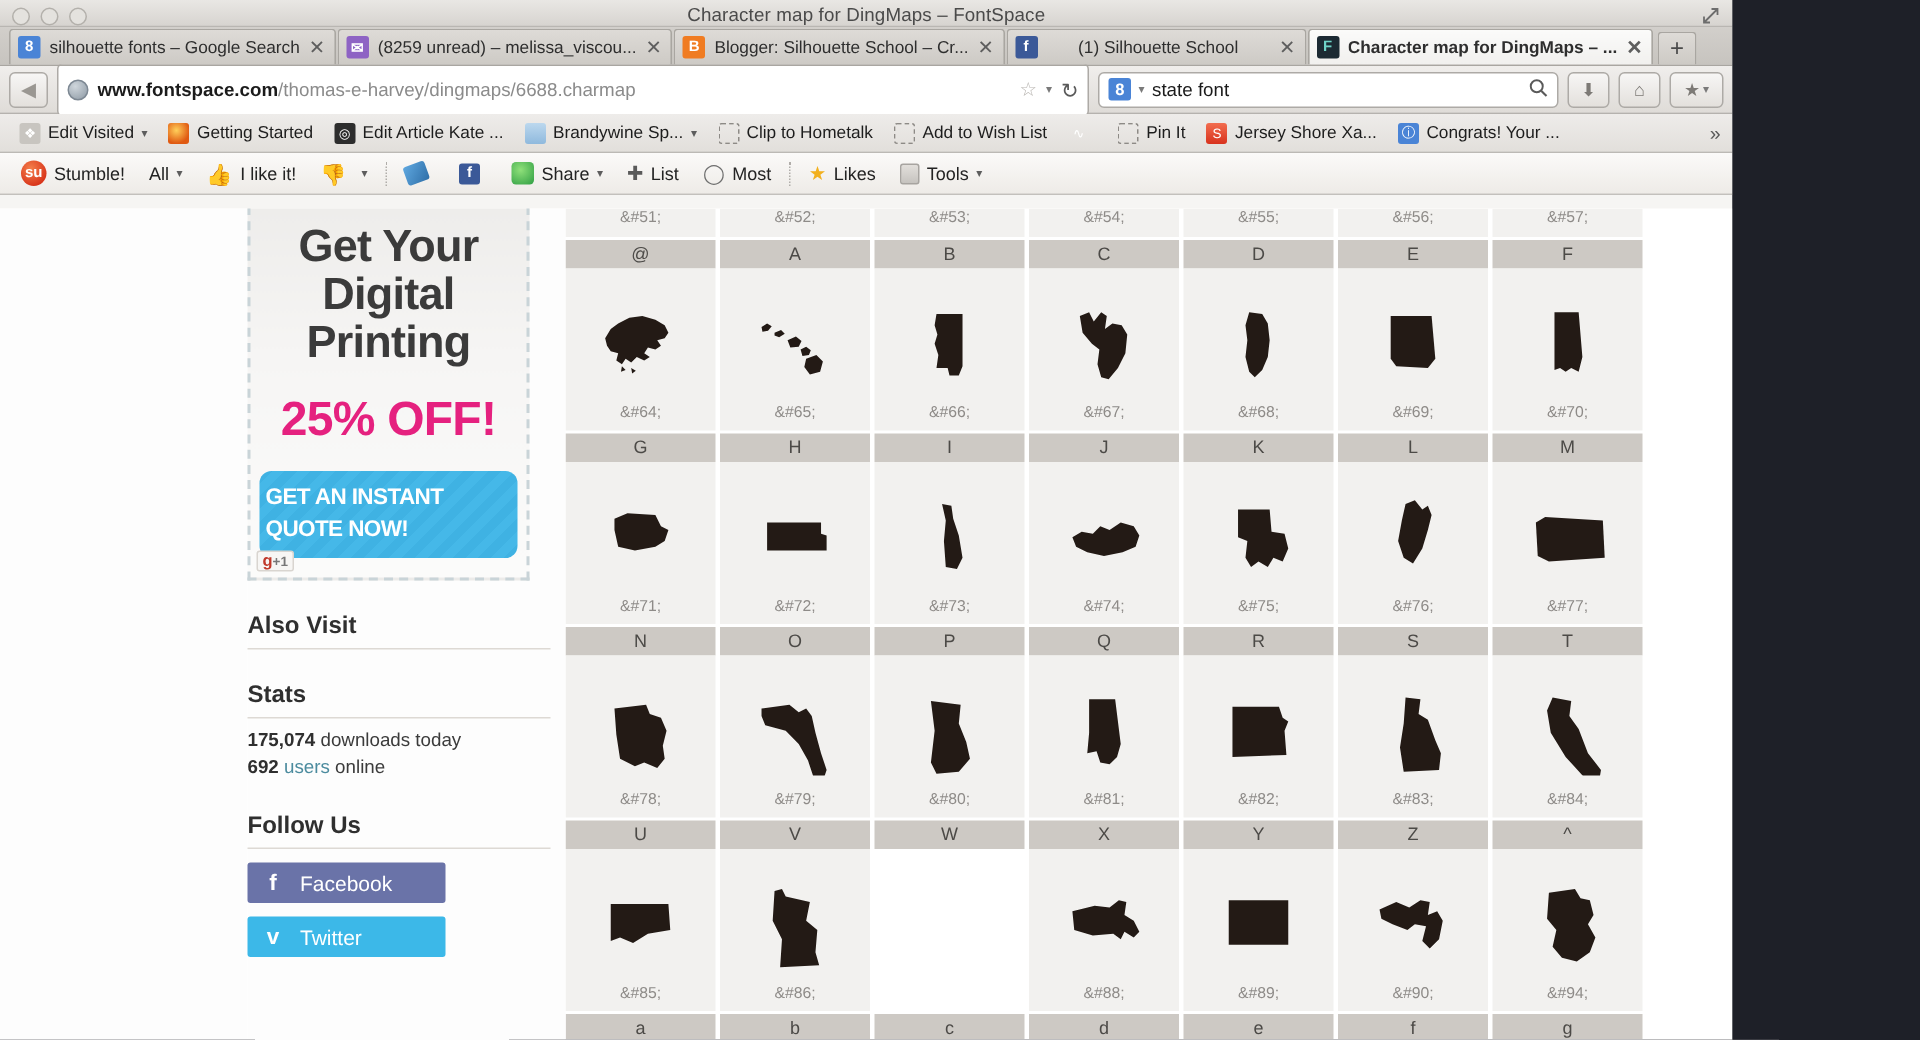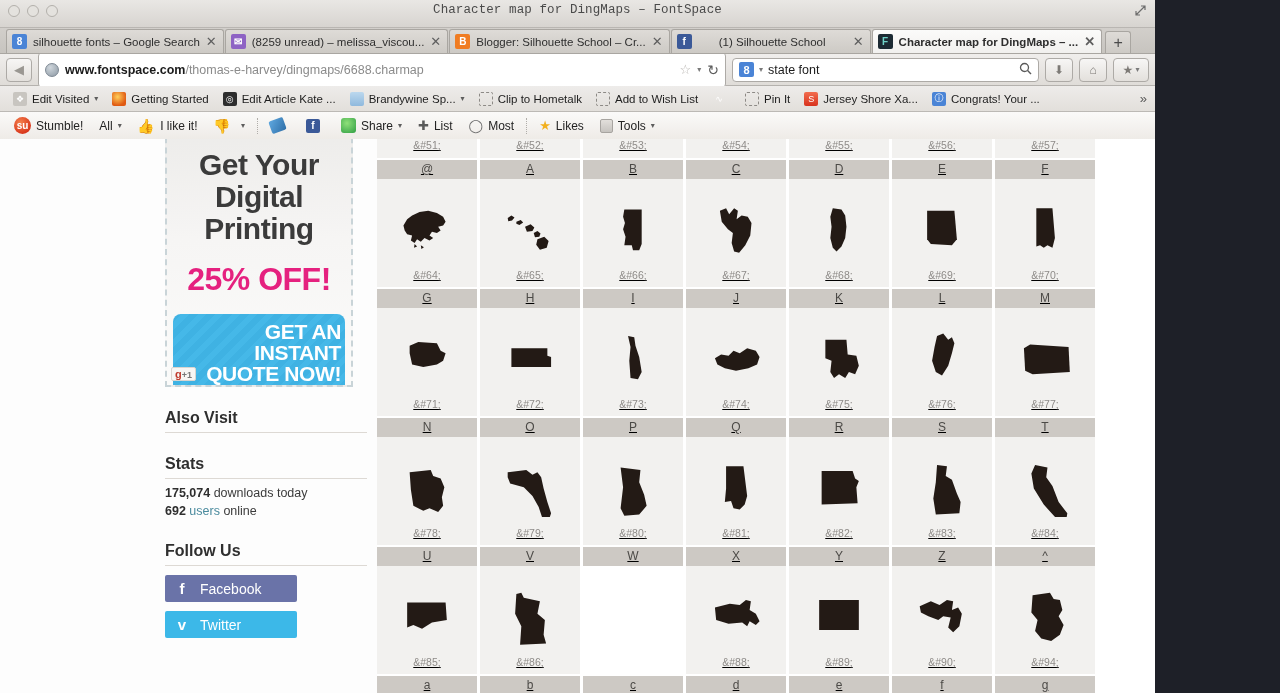--- a/index.html
+++ b/index.html
@@ -12,24 +12,23 @@
   }
   .window {
     position: absolute; left: 0; top: 0;
     width: 1155px; height: 693px;
     background: #f6f5f3;
     overflow: hidden;
   }
   
   .titlebar {
     position: relative;
-    height: 28px;
+    height: 18px;
     background: linear-gradient(to bottom, #e9e7e4 0%, #d7d4d0 100%);
     border-bottom: 1px solid #b9b6b2;
-    font-family: Liberation Mono, monospace;
   }
   .traffic { position: absolute; left: 8px; top: 5px; display: flex; gap: 7px; }
   .traffic span {
     width: 12px; height: 12px; border-radius: 50%;
     background: #e4e2de; border: 1px solid #b3b0ab;
     display: block;
   }
   .win-title {
     position: absolute; left: 0; right: 0; top: 3px;
     text-align: center; font-size: 12.5px; color: #4a4a4a;
@@ -237,22 +236,22 @@
   }
   .ad-off {
     margin-top: 16px; text-align: center;
     font-size: 32px; font-weight: bold; color: #e5217f;
     letter-spacing: -.5px;
   }
   .ad-cta {
     margin-top: 16px;
     background: repeating-linear-gradient(135deg,#3fb2e3 0 6px,#45b8e8 6px 12px);
     border-radius: 8px;
-    color: #fff; text-align: right;
-    font-size: 21px; font-weight: bold; line-height: 21px;
+    color: #fff; text-align: left;
+    font-size: 15px; font-weight: bold; line-height: 21px;
     padding: 7px 4px 9px;
     letter-spacing: -.4px;
   }
   .gplus {
     position: absolute; left: 4px; bottom: 4px;
     border: 1px solid #d9d5d0; background: #f7f6f4;
     font-size: 11px; color: #c0392b; padding: 0 3px; border-radius: 2px;
     font-weight: bold;
   }
   .gplus i { color: #777; font-style: normal; font-size: 9px; }
@@ -271,21 +270,20 @@
     margin-top: 9px;
   }
   .s-fb { background: #6a73a8; }
   .s-tw { background: #3cb8e8; }
   .social .g { font-size: 15px; font-weight: bold; width:16px; text-align:center; }
   
   .charmap {
     flex: 1 1 auto;
     padding-right: 9px;
     overflow: hidden;
-    text-decoration: underline;
   }
   .cm-row { display: flex; gap: 3px; margin-bottom: 2px; }
   .cm-cell { width: 100px; flex: 0 0 100px; }
   .cm-head {
     background: #cdc9c4; color: #4c4a47;
     font-size: 12px; text-align: center;
     height: 19px; line-height: 19px;
   }
   .cm-body {
     background: #f2f1ef;

